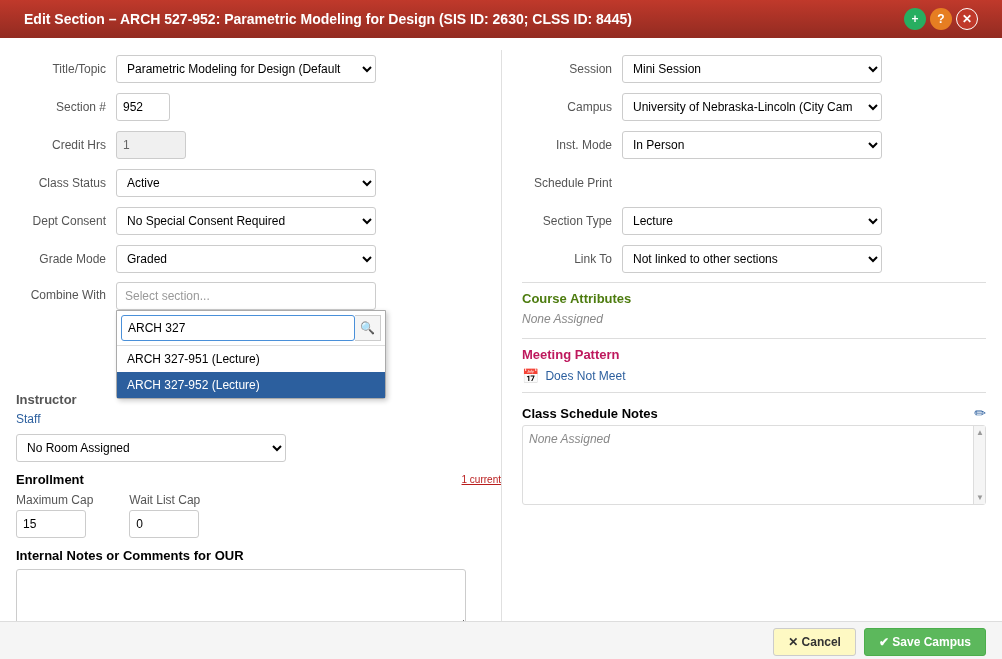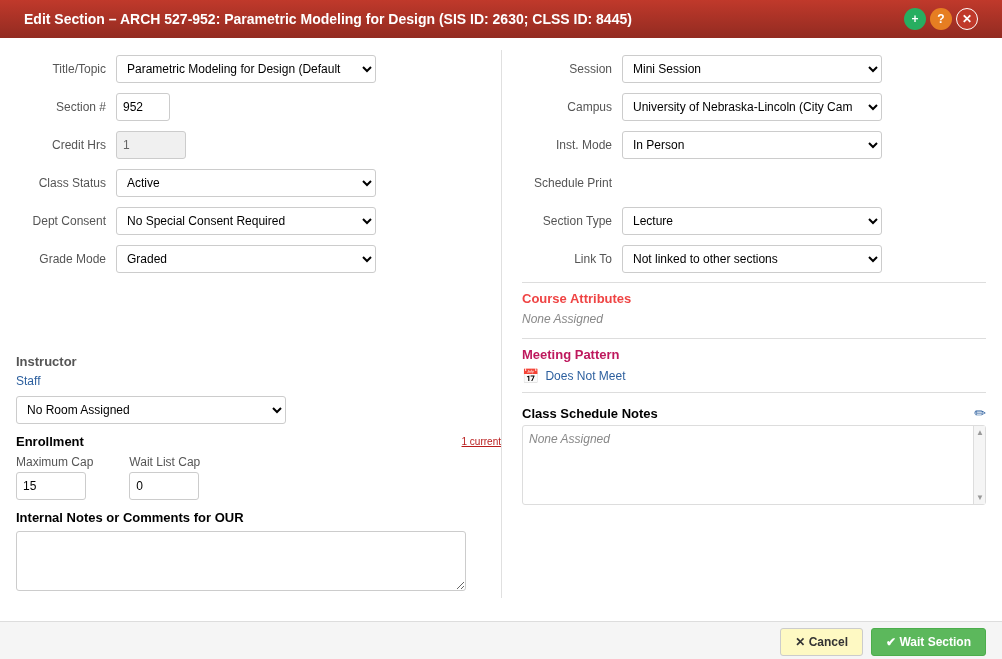--- a/index.html
+++ b/index.html
@@ -132,21 +132,21 @@
       cursor: pointer;
       font-size: 12px;
     }
     .dropdown-item.selected { background: #2c5f9e; color: white; }
 
     .divider { border: none; border-top: 1px solid #ddd; margin: 8px 0; }
 
     .section-header {
       font-weight: bold;
       font-size: 13px;
-      color: #ef4444;
+      color: #4d7c0f;
       margin-bottom: 6px;
       margin-top: 4px;
     }
 
     .instructor-section { margin-top: 4px; }
     .staff-link { color: #2c5f9e; cursor: pointer; font-size: 12px; text-decoration: none; }
 
     .room-row {
       display: flex;
       align-items: center;
@@ -316,20 +316,35 @@
 
       <div class="form-row">
         <span class="form-label">Grade Mode</span>
         <div class="form-control">
           <select>
             <option value="Graded">Graded</option>
           </select>
         </div>
       </div>
 
+      <div class="form-row" style="align-items:flex-start;">
+        <span class="form-label" style="padding-top:6px;">Combine With</span>
+        <div class="form-control combine-with-container">
+          <div class="combine-with-placeholder">Select section...</div>
+
+          <div class="dropdown-panel">
+            <div class="dropdown-search">
+              <input type="text" value="ARCH 327" style="">
+              <div class="search-btn">🔍</div>
+            </div>
+            <div class="dropdown-item">ARCH 327-951 (Lecture)</div>
+            <div class="dropdown-item selected">ARCH 327-952 (Lecture)</div>
+          </div>
+        </div>
+      </div>
 
       <div class="instructor-section" style="margin-top:80px;">
         <div style="display:flex; align-items:center; gap:10px; margin-bottom:4px;">
           <span class="form-label" style="font-weight:bold; text-align:left; font-size:13px;">Instructor</span>
         </div>
         <a class="staff-link">Staff</a>
       </div>
 
       <div class="room-row" style="margin-top:8px; margin-left:0;">
         <select class="room-select">
@@ -444,14 +459,14 @@
           </div>
         </div>
       </div>
 
     </div>
   </div>
 </div>
 
 <div class="footer">
   <button class="btn btn-cancel">✕ Cancel</button>
-  <button class="btn btn-save">✔ Wait Section</button>
+  <button class="btn btn-save">✔ Save Campus</button>
 </div>
 
 </body></html>

